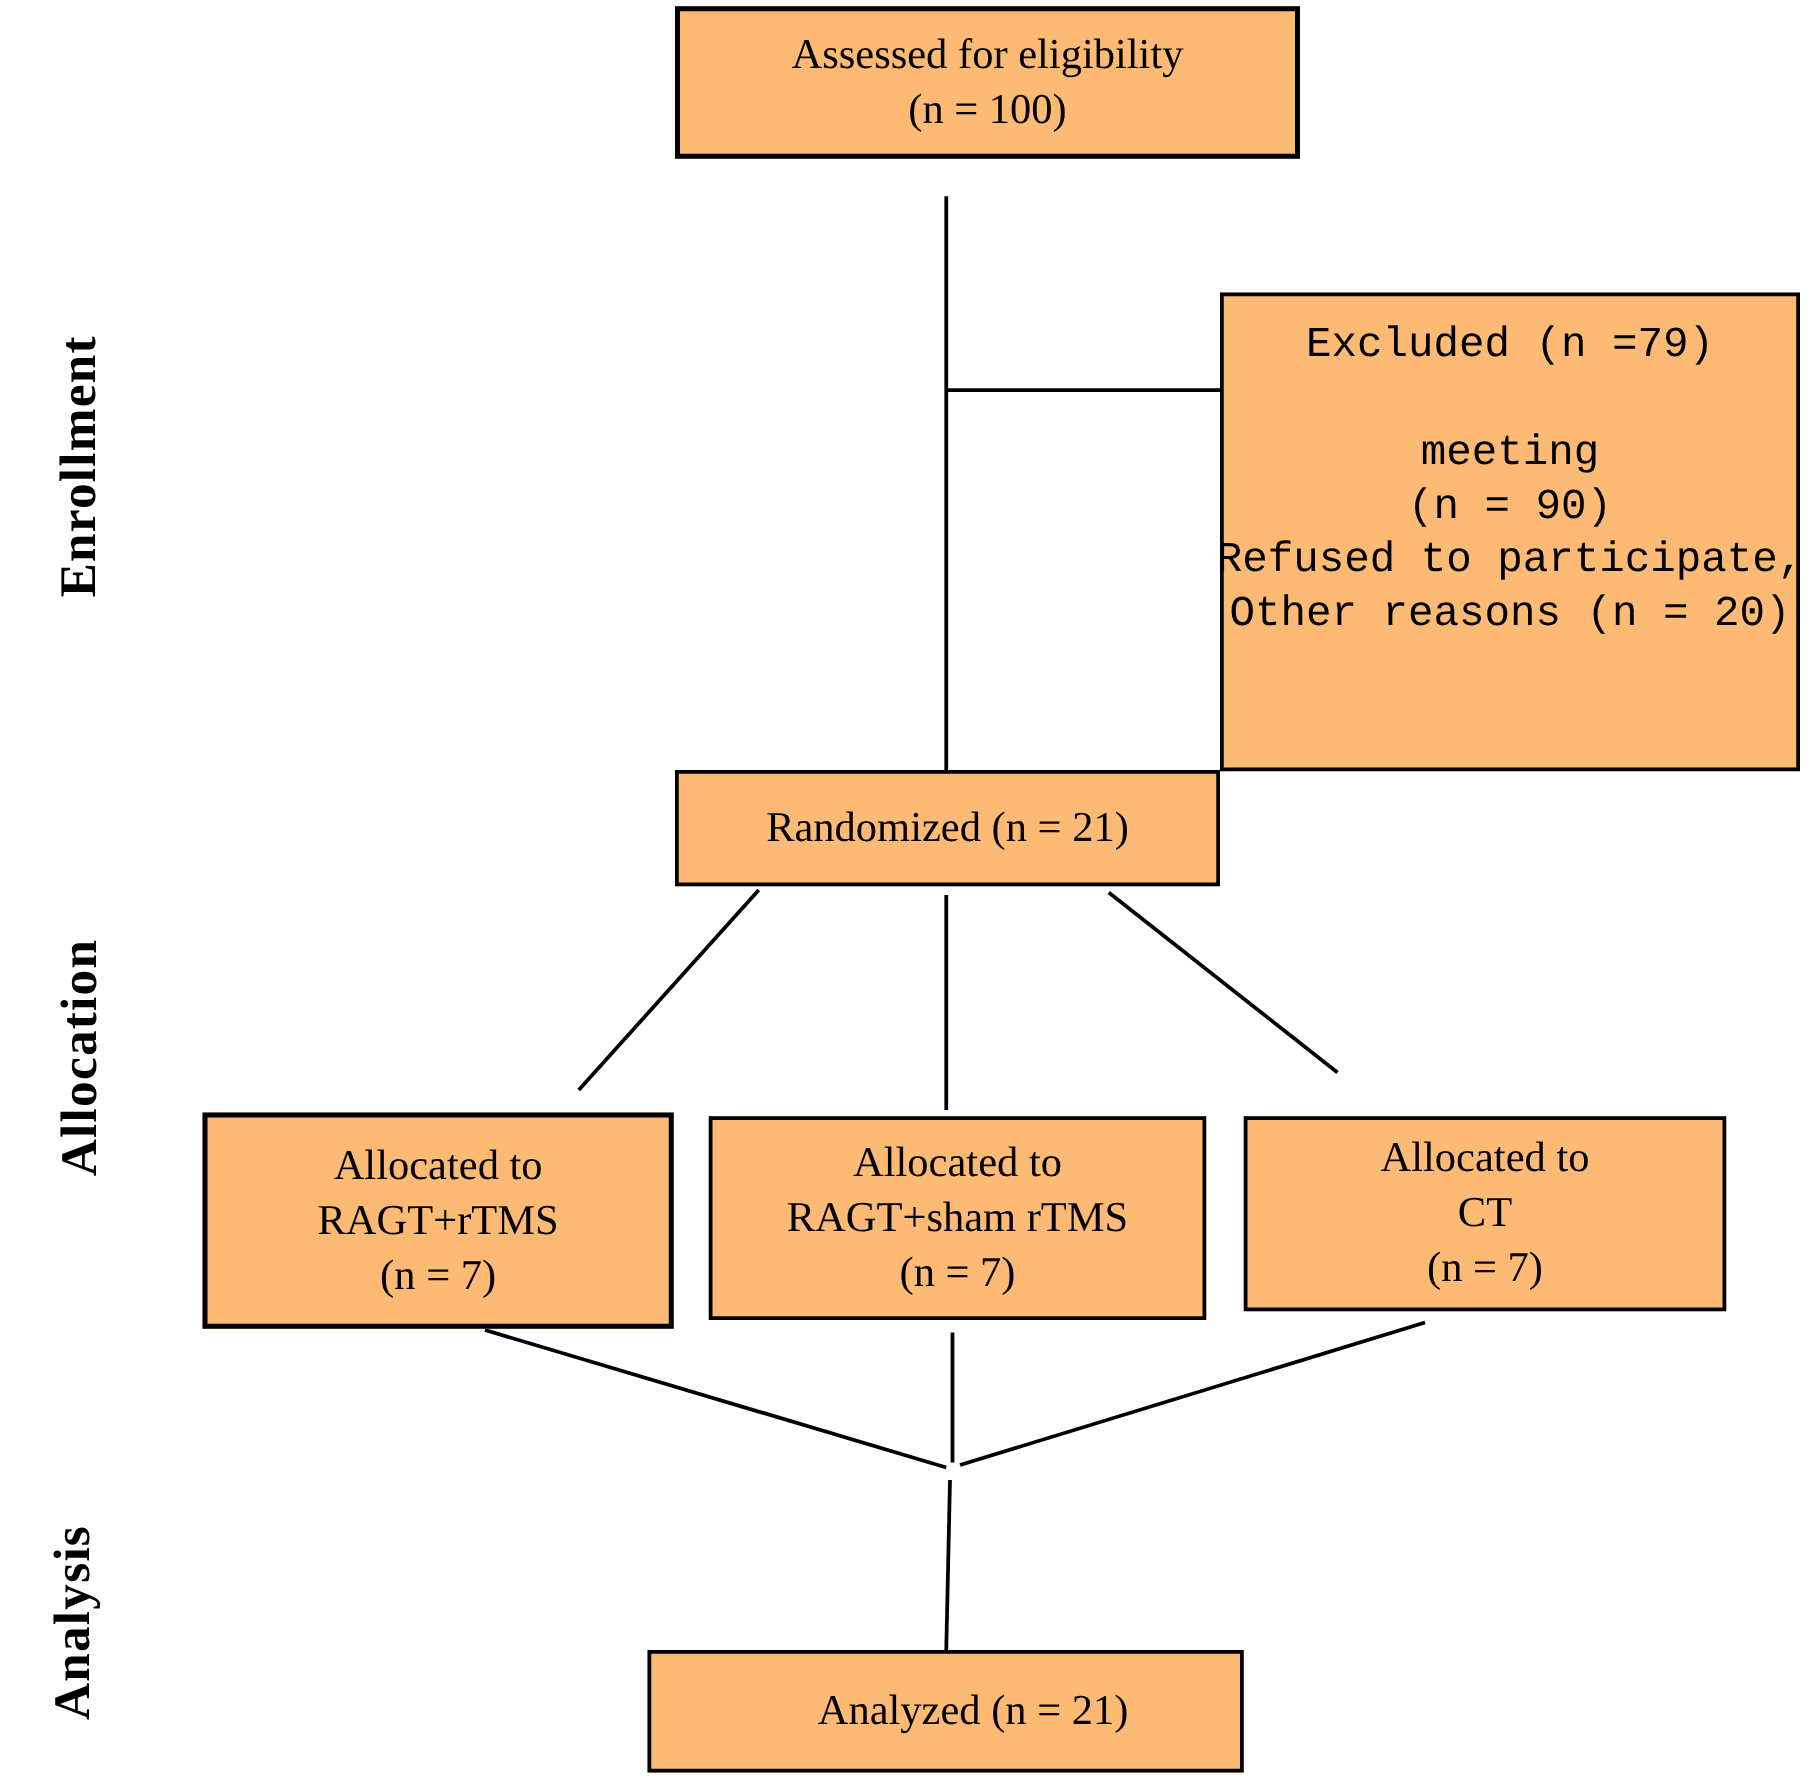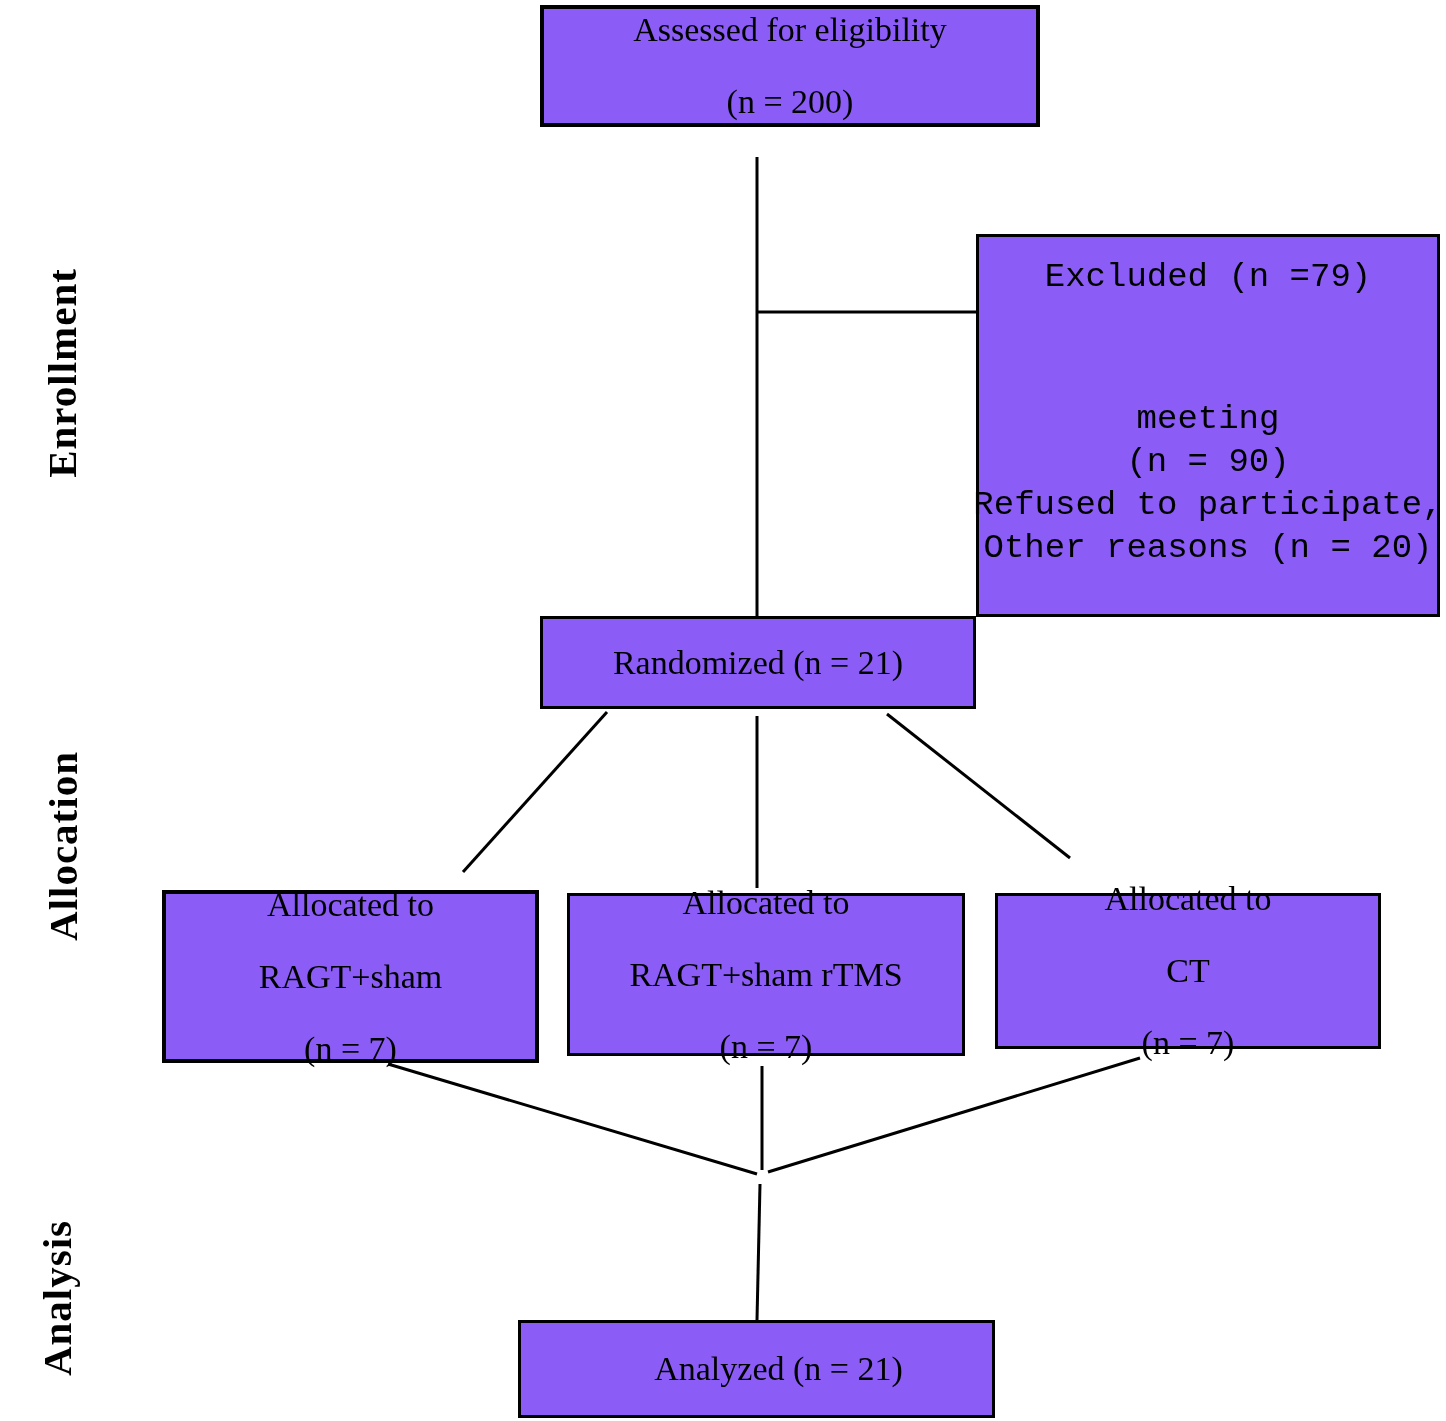--- a/index.html
+++ b/index.html
@@ -20,29 +20,28 @@
     position: absolute;
     left: 0;
     top: 0;
     width: 1446px;
     height: 1421px;
   }
   .flow-box {
     position: absolute;
     box-sizing: border-box;
     border: 3px solid #000000;
-    background: #8b5cf6;
+    background: #fdba74;
     display: flex;
     flex-direction: column;
     align-items: center;
     justify-content: center;
     text-align: center;
     font-size: 34px;
     line-height: 44px;
-    gap: 28px;
   }
   .flow-box .line {
     display: block;
     white-space: nowrap;
   }
   #box-assessed   { left: 540px; top: 5px;    width: 500px; height: 122px; border-width: 4px; }
   #box-excluded   { left: 976px; top: 234px;  width: 464px; height: 383px;
                     justify-content: flex-start; padding-top: 18px; font-family: Liberation Mono, monospace; }
   #box-randomized { left: 540px; top: 616px;  width: 436px; height: 93px; }
   #box-alloc-ragt-rtms { left: 162px; top: 890px; width: 377px; height: 173px; border-width: 4px; }
@@ -81,41 +80,41 @@
     <line x1="1140" y1="1058" x2="768" y2="1172"></line>
     <line x1="760" y1="1184" x2="757" y2="1320"></line>
   </svg>
 
   <div class="stage-label" id="label-enrollment">Enrollment</div>
   <div class="stage-label" id="label-allocation">Allocation</div>
   <div class="stage-label" id="label-analysis">Analysis</div>
 
   <div class="flow-box" id="box-assessed">
     <span class="line">Assessed for eligibility</span>
-    <span class="line">(n = 200)</span>
+    <span class="line">(n = 100)</span>
   </div>
 
   <div class="flow-box" id="box-excluded">
     <span class="line">Excluded (n =79)</span>
     <span class="excluded-gap"></span>
     <span class="excluded-body">
       <span class="line">meeting</span>
       <span class="line">(n = 90)</span>
       <span class="line">Refused to participate,</span>
       <span class="line">Other reasons (n = 20)</span>
     </span>
   </div>
 
   <div class="flow-box" id="box-randomized">
     <span class="line">Randomized (n = 21)</span>
   </div>
 
   <div class="flow-box" id="box-alloc-ragt-rtms">
     <span class="line">Allocated to</span>
-    <span class="line">RAGT+sham</span>
+    <span class="line">RAGT+rTMS</span>
     <span class="line">(n = 7)</span>
   </div>
 
   <div class="flow-box" id="box-alloc-ragt-sham">
     <span class="line">Allocated to</span>
     <span class="line">RAGT+sham rTMS</span>
     <span class="line">(n = 7)</span>
   </div>
 
   <div class="flow-box" id="box-alloc-ct">

